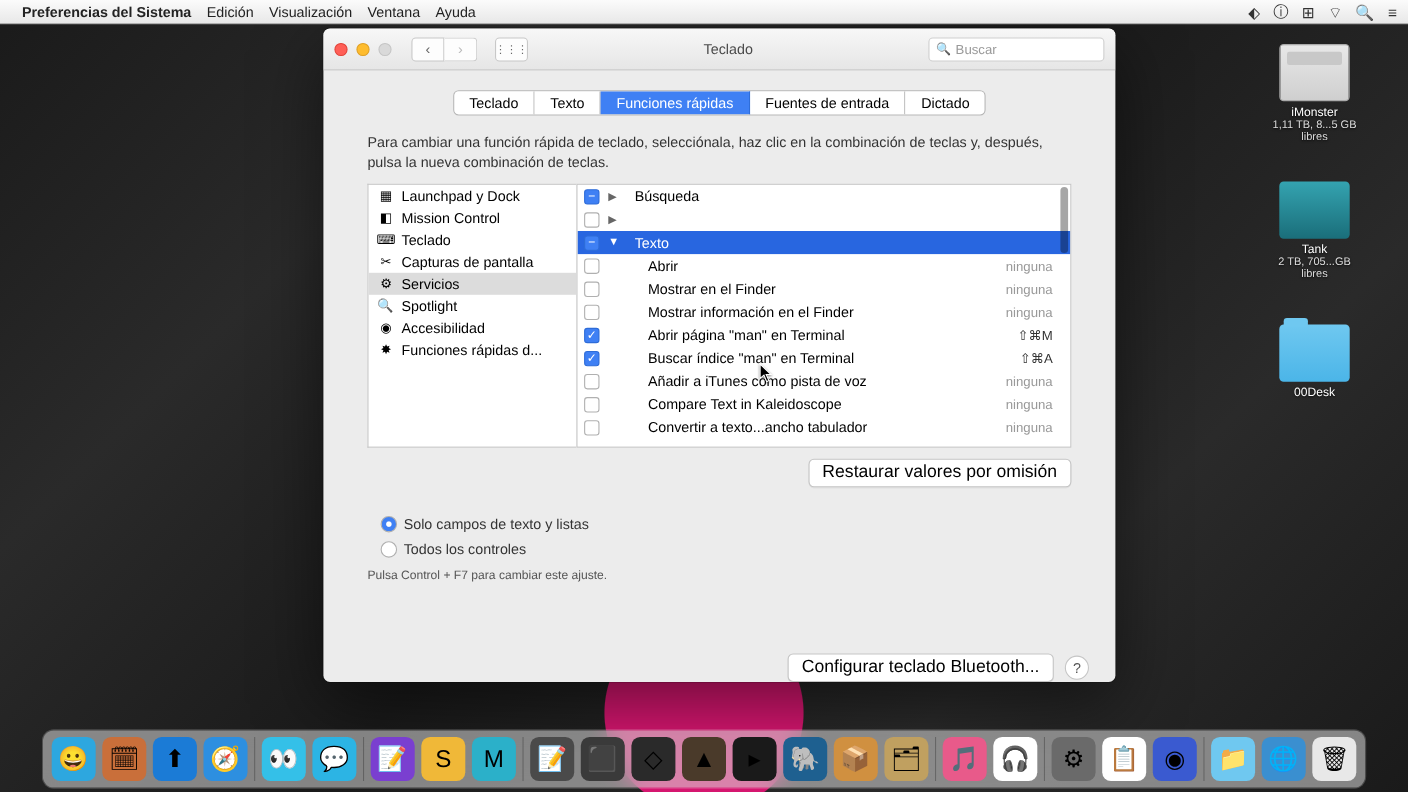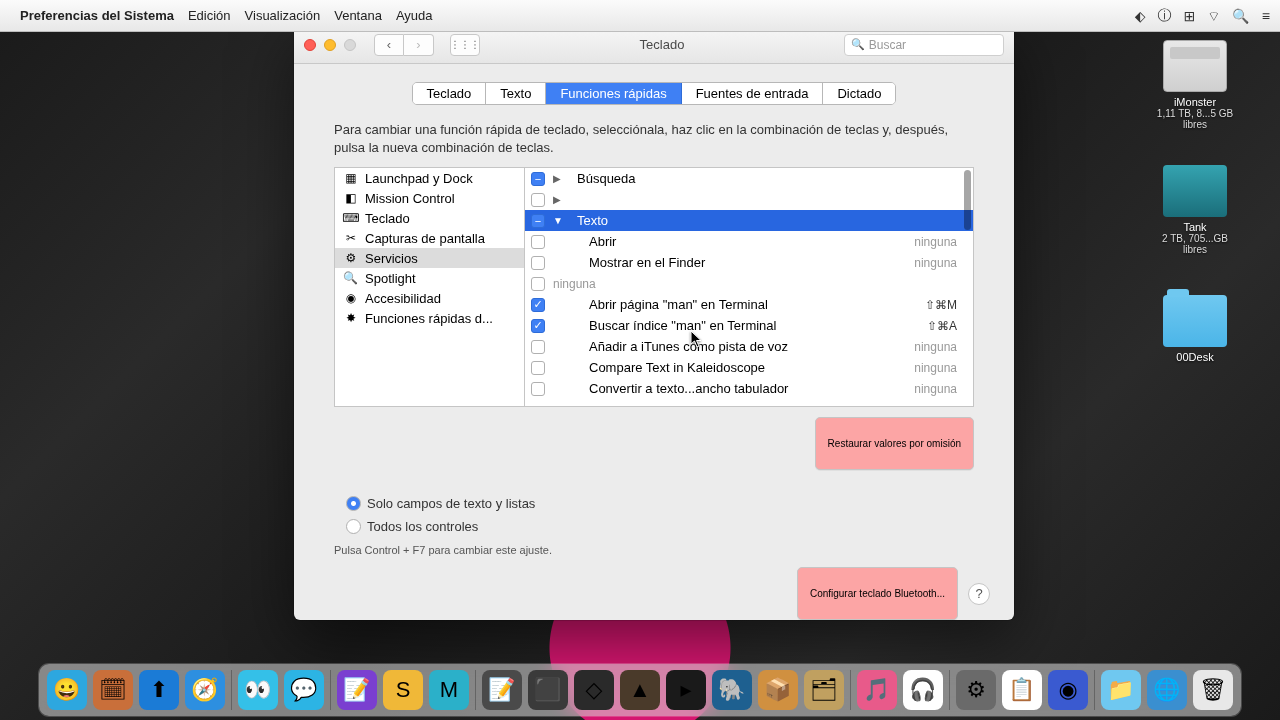--- a/index.html
+++ b/index.html
@@ -1,18 +1,18 @@
 <!DOCTYPE html>
 <html><head>
 <meta charset="utf-8">
 <style>
 *{margin:0;padding:0;box-sizing:border-box;font-family:-apple-system,"Helvetica Neue",Helvetica,Arial,sans-serif;-webkit-font-smoothing:antialiased}
 body{width:1280px;height:720px;overflow:hidden;background:#111;position:relative}
 .wallpaper{position:absolute;inset:0;background:radial-gradient(circle at 50% 90%,#d5166f 0 90px,transparent 91px),linear-gradient(135deg,#1a1a1a 0%,#2a2a2a 25%,#1a1a1a 50%,#2a2a2a 75%,#1a1a1a 100%);background-color:#181818}
-.menubar{position:absolute;top:0;left:0;right:0;height:32px;background:linear-gradient(#fbfbfb,#e8e8e8);border-bottom:1px solid #bdbdbd;display:flex;align-items:center;padding:0 10px;font-size:13px;color:#222;z-index:100}
+.menubar{position:absolute;top:0;left:0;right:0;height:22px;background:linear-gradient(#fbfbfb,#e8e8e8);border-bottom:1px solid #bdbdbd;display:flex;align-items:center;padding:0 10px;font-size:13px;color:#222;z-index:100}
 .menubar .apple{font-size:14px;margin-right:10px}
 .menubar .app{font-weight:600;margin-right:14px}
 .menubar .m{margin-right:14px;cursor:default}
 .menubar .spacer{flex:1}
 .menubar .r{margin-left:12px;font-size:14px;color:#333}
 .desk-icon{position:absolute;width:90px;text-align:center;color:#fff;font-size:11px}
 .desk-icon .ico{width:64px;height:52px;margin:0 auto 4px;border-radius:6px}
 .desk-icon.disk .ico{background:linear-gradient(#e8e8e8,#cfcfcf);border:1px solid #aaa;border-radius:4px;position:relative}
 .desk-icon.disk .ico::before{content:"";position:absolute;left:6px;right:6px;top:6px;height:12px;background:#c8c8c8;border-radius:2px}
 .desk-icon.disk .ico::after{content:"";position:absolute;font-size:22px;left:0;right:0;top:14px;color:#888}
@@ -55,21 +55,21 @@
 .rightlist .cb.on{background:#3f80f4;border-color:#2e6cd8;color:#fff}
 .rightlist .cb.dash{background:#3f80f4;border-color:#2e6cd8;color:#fff}
 .rightlist .arrow{width:10px;font-size:10px;color:#666}
 .rightlist .selrow .arrow{color:#fff}
 .rightlist .lbl{flex:1;white-space:nowrap;overflow:hidden}
 .rightlist .lbl.indent{padding-left:36px}
 .rightlist .lbl.indent1{padding-left:6px}
 .rightlist .sc{color:#999;font-size:12px;padding-right:10px}
 .rightlist .scrollbar{position:absolute;right:2px;top:2px;width:7px;height:60px;background:rgba(0,0,0,.35);border-radius:4px}
 .restore{display:flex;justify-content:flex-end;padding:10px 40px 0}
-.btn{background:#fca5a5;border:1px solid #c5c5c5;border-radius:5px;padding:20px 12px;font-size:10px;box-shadow:0 1px 0 rgba(0,0,0,.05)}
+.btn{background:#ffffff;border:1px solid #c5c5c5;border-radius:5px;padding:3px 12px;font-size:16px;box-shadow:0 1px 0 rgba(0,0,0,.05)}
 .access{padding:18px 40px 0;font-size:13px;color:#333}
 .radio-row{display:flex;align-items:flex-end;gap:6px;margin-top:8px;padding-left:12px}
 .radio{width:15px;height:15px;border-radius:50%;border:1px solid #b0b0b0;background:#fff;display:flex;align-items:center;justify-content:center}
 .radio.on{background:radial-gradient(circle,#fff 0 2px,#3f80f4 3px 7px,#2e6cd8 8px)}
 .hint{font-size:11px;color:#555;padding:10px 40px 0}
 .bottom-row{position:absolute;bottom:0;left:0;right:0;display:flex;justify-content:flex-end;align-items:center;gap:10px;padding:0 24px}
 .helpbtn{width:22px;height:22px;border-radius:50%;background:#fff;border:1px solid #c5c5c5;display:flex;align-items:center;justify-content:center;font-size:13px;color:#555}
 .dock{position:absolute;bottom:4px;left:50%;transform:translateX(-50%);height:52px;background:rgba(220,220,220,.55);border-radius:10px;display:flex;align-items:center;padding:0 8px;gap:6px;backdrop-filter:blur(10px);box-shadow:0 0 0 1px rgba(255,255,255,.2)}
 .dock .sep{width:1px;height:40px;background:rgba(0,0,0,.25)}
 .dock .app{width:40px;height:40px;border-radius:8px;display:flex;align-items:center;justify-content:center;font-size:22px}
@@ -199,20 +199,21 @@
             <span class="lbl indent">Abrir</span>
             <span class="sc">ninguna</span>
           </div>
           <div class="row">
             <span class="cb"></span>
             <span class="lbl indent">Mostrar en el Finder</span>
             <span class="sc">ninguna</span>
           </div>
           <div class="row">
             <span class="cb"></span>
+            <span class="lbl indent">Mostrar información en el Finder</span>
             <span class="sc">ninguna</span>
           </div>
           <div class="row">
             <span class="cb on">✓</span>
             <span class="lbl indent">Abrir página "man" en Terminal</span>
             <span class="sc" style="color:#333">⇧⌘M</span>
           </div>
           <div class="row">
             <span class="cb on">✓</span>
             <span class="lbl indent">Buscar índice "man" en Terminal</span>

